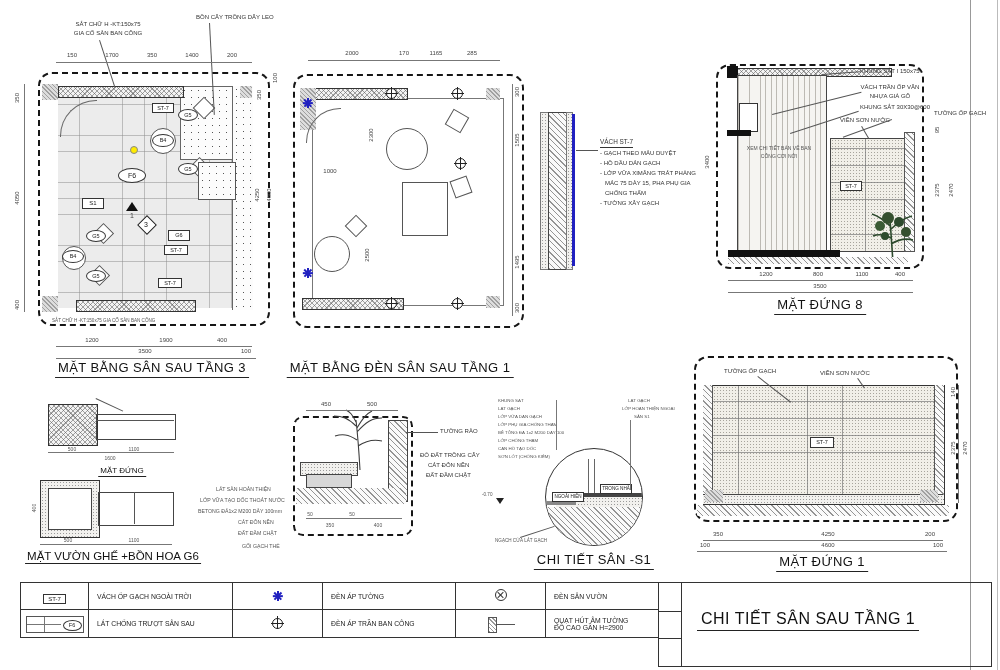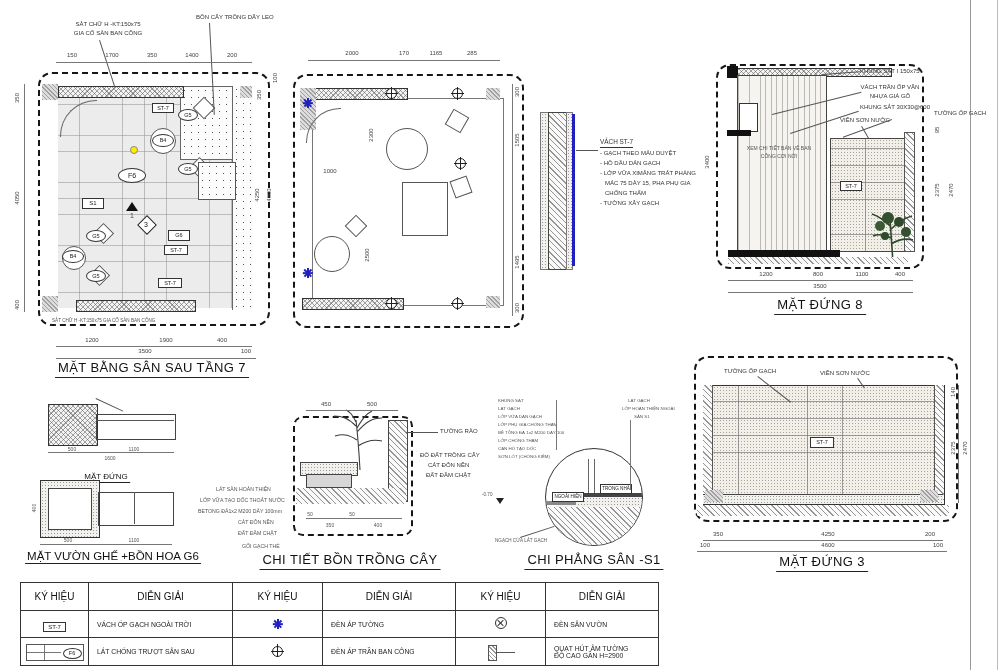--- a/index.html
+++ b/index.html
@@ -122,21 +122,21 @@
   <div class="t dim hc" style="left:145px;top:348px;">3500</div>
   <div class="t dim hc" style="left:246px;top:348px;">100</div>
   <div class="dlv" style="left:24px;top:84px;height:228px;"></div>
   <div class="t dim vc" style="left:18px;top:98px;">350</div>
   <div class="t dim vc" style="left:18px;top:198px;">4050</div>
   <div class="t dim vc" style="left:18px;top:305px;">400</div>
   <div class="t dim vc" style="left:276px;top:78px;">100</div>
   <div class="t dim vc" style="left:260px;top:95px;">350</div>
   <div class="t dim vc" style="left:258px;top:195px;">4250</div>
   <div class="t dim vc" style="left:270px;top:195px;">4800</div>
-  <div class="t title hc" style="left:152px;top:360px;"><span>MẶT BẰNG SÂN SAU TẦNG 7</span></div>
+  <div class="t title hc" style="left:152px;top:360px;"><span>MẶT BẰNG SÂN SAU TẦNG 3</span></div>
 
   <div class="dashbox" style="left:293px;top:74px;width:227px;height:250px;"></div>
   <div class="sq" style="left:312px;top:98px;width:190px;height:206px;border-color:#777;"></div>
   <div class="hatchx" style="position:absolute;left:302px;top:88px;width:104px;height:10px;border:.8px solid #333;"></div>
   <div class="hatchg" style="position:absolute;left:300px;top:88px;width:16px;height:42px;"></div>
   <div class="hatchg" style="position:absolute;left:486px;top:88px;width:14px;height:12px;"></div>
   <div class="hatchx" style="position:absolute;left:302px;top:298px;width:100px;height:10px;border:.8px solid #333;"></div>
   <div class="hatchg" style="position:absolute;left:486px;top:296px;width:14px;height:12px;"></div>
   <div class="arc" style="left:306px;top:108px;width:34px;height:34px;border-left:.8px solid #666;border-top:.8px solid #666;border-radius:34px 0 0 0;"></div>
   <div class="cir" style="left:386px;top:128px;width:40px;height:40px;"></div>
@@ -184,20 +184,21 @@
   <div class="t dim hc" style="left:436px;top:50px;">1165</div>
   <div class="t dim hc" style="left:472px;top:50px;">285</div>
   <div class="dlv" style="left:512px;top:84px;height:232px;"></div>
   <div class="t dim vc" style="left:518px;top:92px;">300</div>
   <div class="t dim vc" style="left:518px;top:140px;">1505</div>
   <div class="t dim vc" style="left:518px;top:262px;">1495</div>
   <div class="t dim vc" style="left:518px;top:308px;">300</div>
   <div class="t dim vc" style="left:372px;top:135px;">2300</div>
   <div class="t dim hc" style="left:330px;top:168px;">1000</div>
   <div class="t dim vc" style="left:368px;top:255px;">2500</div>
+  <div class="t title hc" style="left:400px;top:360px;"><span>MẶT BẰNG ĐÈN SÂN SAU TẦNG 1</span></div>
 
   <div class="stip" style="position:absolute;left:540px;top:112px;width:8px;height:156px;border:.6px solid #777;"></div>
   <div class="hatchd" style="position:absolute;left:548px;top:112px;width:18px;height:156px;border:.6px solid #444;"></div>
   <div class="stip" style="position:absolute;left:566px;top:112px;width:5px;height:156px;border:.6px solid #777;"></div>
   <div class="ln" style="left:572px;top:114px;width:3px;height:152px;background:#2020c0;"></div>
   <div class="lead" style="left:576px;top:150px;width:22px;"></div>
   <div class="t note" style="left:600px;top:138px;font-size:6.4px;border-bottom:.8px solid #333;padding-bottom:1px;">VÁCH ST-7</div>
   <div class="t note" style="left:600px;top:150px;">- GẠCH THEO MẪU DUYỆT</div>
   <div class="t note" style="left:600px;top:160px;">- HỒ DẦU DÁN GẠCH</div>
   <div class="t note" style="left:600px;top:170px;">- LỚP VỮA XIMĂNG TRÁT PHẲNG</div>
@@ -254,21 +255,21 @@
   <div class="t title hc" style="left:820px;top:297px;"><span>MẶT ĐỨNG 8</span></div>
 
   <div class="hatchx" style="position:absolute;left:48px;top:404px;width:48px;height:40px;border:.8px solid #333;"></div>
   <div class="sq" style="left:96px;top:414px;width:78px;height:24px;border-color:#444;"></div>
   <div class="ln" style="left:96px;top:420px;width:78px;height:.8px;"></div>
   <div class="lead" style="left:96px;top:398px;width:30px;transform:rotate(25deg);"></div>
   <div class="dl" style="left:48px;top:452px;width:126px;"></div>
   <div class="t tiny hc" style="left:72px;top:446px;">500</div>
   <div class="t tiny hc" style="left:134px;top:446px;">1100</div>
   <div class="t tiny hc" style="left:110px;top:455px;">1600</div>
-  <div class="t smtitle hc" style="left:106px;top:466px;margin-top:6px;"><span>MẶT ĐỨNG</span></div>
+  <div class="t smtitle hc" style="left:122px;top:466px;"><span>MẶT ĐỨNG</span></div>
   <div class="stip" style="position:absolute;left:40px;top:480px;width:58px;height:56px;border:.9px solid #333;"></div>
   <div class="sq" style="left:48px;top:488px;width:42px;height:40px;background:#fff;border-color:#444;"></div>
   <div class="sq" style="left:98px;top:492px;width:74px;height:32px;border-color:#444;"></div>
   <div class="ln" style="left:134px;top:492px;width:.8px;height:32px;"></div>
   <div class="dl" style="left:40px;top:544px;width:132px;"></div>
   <div class="t tiny hc" style="left:68px;top:537px;">500</div>
   <div class="t tiny hc" style="left:134px;top:537px;">1100</div>
   <div class="t tiny vc" style="left:34px;top:508px;">400</div>
   <div class="t hc" style="left:113px;top:550px;font-size:11.5px;color:#111;"><span style="border-bottom:1px solid #222;padding:0 2px 1px;">MẶT VƯỜN GHẾ +BỒN HOA G6</span></div>
 
@@ -292,21 +293,20 @@
   <div class="t tiny" style="left:200px;top:497px;font-size:5.2px;">LỚP VỮA TẠO DỐC THOÁT NƯỚC</div>
   <div class="t tiny" style="left:198px;top:508px;font-size:5.2px;">BETONG ĐÁ1x2 M200 DÀY 100mm</div>
   <div class="t tiny" style="left:238px;top:519px;font-size:5.2px;">CÁT ĐÔN NỀN</div>
   <div class="t tiny" style="left:238px;top:530px;font-size:5.2px;">ĐẤT ĐẦM CHẶT</div>
   <div class="t tiny" style="left:242px;top:543px;font-size:5.2px;">GỐI GẠCH THẺ</div>
   <div class="dl" style="left:306px;top:518px;width:96px;"></div>
   <div class="t tiny hc" style="left:310px;top:511px;">50</div>
   <div class="t tiny hc" style="left:330px;top:522px;">350</div>
   <div class="t tiny hc" style="left:352px;top:511px;">50</div>
   <div class="t tiny hc" style="left:378px;top:522px;">400</div>
-  <div class="t title hc" style="left:350px;top:552px;"><span>CHI TIẾT BỒN TRỒNG CÂY</span></div>
 
   <div class="cir" style="left:545px;top:448px;width:96px;height:96px;border-color:#333;border-width:1px;background:#fff;overflow:hidden;">
     <div class="hatchd" style="position:absolute;left:0;top:58px;width:96px;height:38px;"></div>
     <div class="stip" style="position:absolute;left:10px;top:48px;width:86px;height:10px;"></div>
     <div style="position:absolute;left:30px;top:44px;width:66px;height:4px;background:#444;"></div>
     <div style="position:absolute;left:0;top:52px;width:30px;height:4px;background:#888;"></div>
     <div class="ln" style="left:42px;top:10px;width:1px;height:34px;background:#666;"></div>
     <div class="ln" style="left:48px;top:10px;width:1px;height:34px;background:#666;"></div>
   </div>
   <div class="box" style="left:552px;top:492px;width:30px;height:8px;line-height:8px;font-size:4.6px;"><span>NGOÀI HIÊN</span></div>
@@ -321,21 +321,21 @@
   <div class="t tiny" style="left:498px;top:454px;font-size:4.4px;">SƠN LÓT (CHỐNG KIỀM)</div>
   <div class="dlv" style="left:556px;top:400px;height:50px;"></div>
   <div class="t tiny" style="left:628px;top:398px;font-size:4.4px;">LÁT GẠCH</div>
   <div class="t tiny" style="left:622px;top:406px;font-size:4.4px;">LỚP HOÀN THIỆN NGOÀI</div>
   <div class="t tiny" style="left:634px;top:414px;font-size:4.4px;">SÂN S1</div>
   <div class="dlv" style="left:630px;top:420px;height:70px;"></div>
   <div class="t tiny" style="left:482px;top:492px;font-size:4.6px;">-0.70</div>
   <div style="position:absolute;left:496px;top:498px;width:0;height:0;border-left:4px solid transparent;border-right:4px solid transparent;border-top:6px solid #222;"></div>
   <div class="t tiny" style="left:495px;top:538px;font-size:4.6px;">NGẠCH CỬA LÁT GẠCH</div>
   <div class="lead" style="left:520px;top:537px;width:36px;transform:rotate(-18deg);"></div>
-  <div class="t title hc" style="left:594px;top:552px;"><span>CHI PHẲNG SÂN -S1</span></div>
+  <div class="t title hc" style="left:594px;top:552px;"><span>CHI TIẾT SÂN -S1</span></div>
 
   <div class="dashbox" style="left:694px;top:356px;width:260px;height:162px;"></div>
   <div class="tile" style="position:absolute;left:703px;top:385px;width:240px;height:118px;border:.9px solid #333;"></div>
   <div class="hatchd" style="position:absolute;left:703px;top:385px;width:9px;height:118px;border-right:.6px solid #555;"></div>
   <div class="hatchd" style="position:absolute;left:934px;top:385px;width:9px;height:118px;border-left:.6px solid #555;"></div>
   <div class="stip" style="position:absolute;left:703px;top:494px;width:240px;height:9px;border-top:.7px solid #444;"></div>
   <div class="hatchg" style="position:absolute;left:705px;top:490px;width:18px;height:12px;"></div>
   <div class="hatchg" style="position:absolute;left:920px;top:490px;width:18px;height:12px;"></div>
   <div class="hatchd" style="position:absolute;left:697px;top:505px;width:252px;height:11px;"></div>
   <div class="box" style="left:810px;top:437px;width:22px;height:9px;line-height:9px;"><span>ST-7</span></div>
@@ -348,40 +348,32 @@
   <div class="t dim vc" style="left:954px;top:448px;">2375</div>
   <div class="t dim vc" style="left:966px;top:448px;">2470</div>
   <div class="dl" style="left:703px;top:540px;width:240px;"></div>
   <div class="t dim hc" style="left:718px;top:531px;">350</div>
   <div class="t dim hc" style="left:828px;top:531px;">4250</div>
   <div class="t dim hc" style="left:930px;top:531px;">200</div>
   <div class="dl" style="left:697px;top:551px;width:250px;"></div>
   <div class="t dim hc" style="left:705px;top:542px;">100</div>
   <div class="t dim hc" style="left:828px;top:542px;">4600</div>
   <div class="t dim hc" style="left:938px;top:542px;">100</div>
-  <div class="t title hc" style="left:822px;top:554px;"><span>MẶT ĐỨNG 3</span></div>
+  <div class="t title hc" style="left:822px;top:554px;"><span>MẶT ĐỨNG 1</span></div>
 
   <table class="legend">
     <colgroup>
         <col style="width:68px">
         <col style="width:144px">
         <col style="width:90px">
         <col style="width:133px">
         <col style="width:90px">
         <col style="width:113px">
       </colgroup>
     <tbody>
-        <tr style="height:28px">
-      <td class="hd">KÝ HIỆU</td>
-      <td class="hd">DIỄN GIẢI</td>
-      <td class="hd">KÝ HIỆU</td>
-      <td class="hd">DIỄN GIẢI</td>
-      <td class="hd">KÝ HIỆU</td>
-      <td class="hd">DIỄN GIẢI</td>
-    </tr>
     <tr style="height:27px">
       <td><span class="box" style="position:static;display:inline-block;padding:1px 4px;font-size:6px;">ST-7</span></td>
       <td class="ds">VÁCH ỐP GẠCH NGOÀI TRỜI</td>
       <td><span class="star" style="position:relative;display:inline-block;"><i></i><i></i><i></i><i></i></span></td>
       <td class="ds">ĐÈN ÁP TƯỜNG</td>
       <td><span class="xlamp" style="position:relative;display:inline-block;"><i></i><i></i></span></td>
       <td class="ds">ĐÈN SÂN VƯỜN</td>
     </tr>
     <tr style="height:28px">
       <td>
@@ -398,14 +390,22 @@
         <span style="position:relative;display:inline-block;width:30px;height:14px;vertical-align:middle;">
           <i style="position:absolute;left:2px;top:0;width:7px;height:14px;border:.9px solid #555;background:repeating-linear-gradient(45deg,#999 0 1px,transparent 1px 3px);"></i>
           <i style="position:absolute;left:11px;top:7px;width:18px;height:.8px;background:#555;"></i>
         </span>
       </td>
       <td class="ds"><span>QUẠT HÚT ÂM TƯỜNG</span><br><span>ĐỘ CAO GẦN H=2900</span></td>
     </tr>
   </tbody>
     </table>
 
+  <div style="position:absolute;left:658px;top:582px;width:332px;height:83px;border:1px solid #333;">
+    <div class="ln" style="left:22px;top:0;width:1px;height:83px;background:#333;"></div>
+    <div class="ln" style="left:0;top:28px;width:22px;height:1px;background:#333;"></div>
+    <div class="ln" style="left:0;top:55px;width:22px;height:1px;background:#333;"></div>
+    <div class="t" style="left:38px;top:26px;font-size:16px;letter-spacing:.5px;color:#111;">
+      <span style="border-bottom:1.3px solid #222;padding:0 4px 3px;">CHI TIẾT SÂN SAU TẦNG 1</span>
+    </div>
+  </div>
 
 </div>
 
 </body></html>

